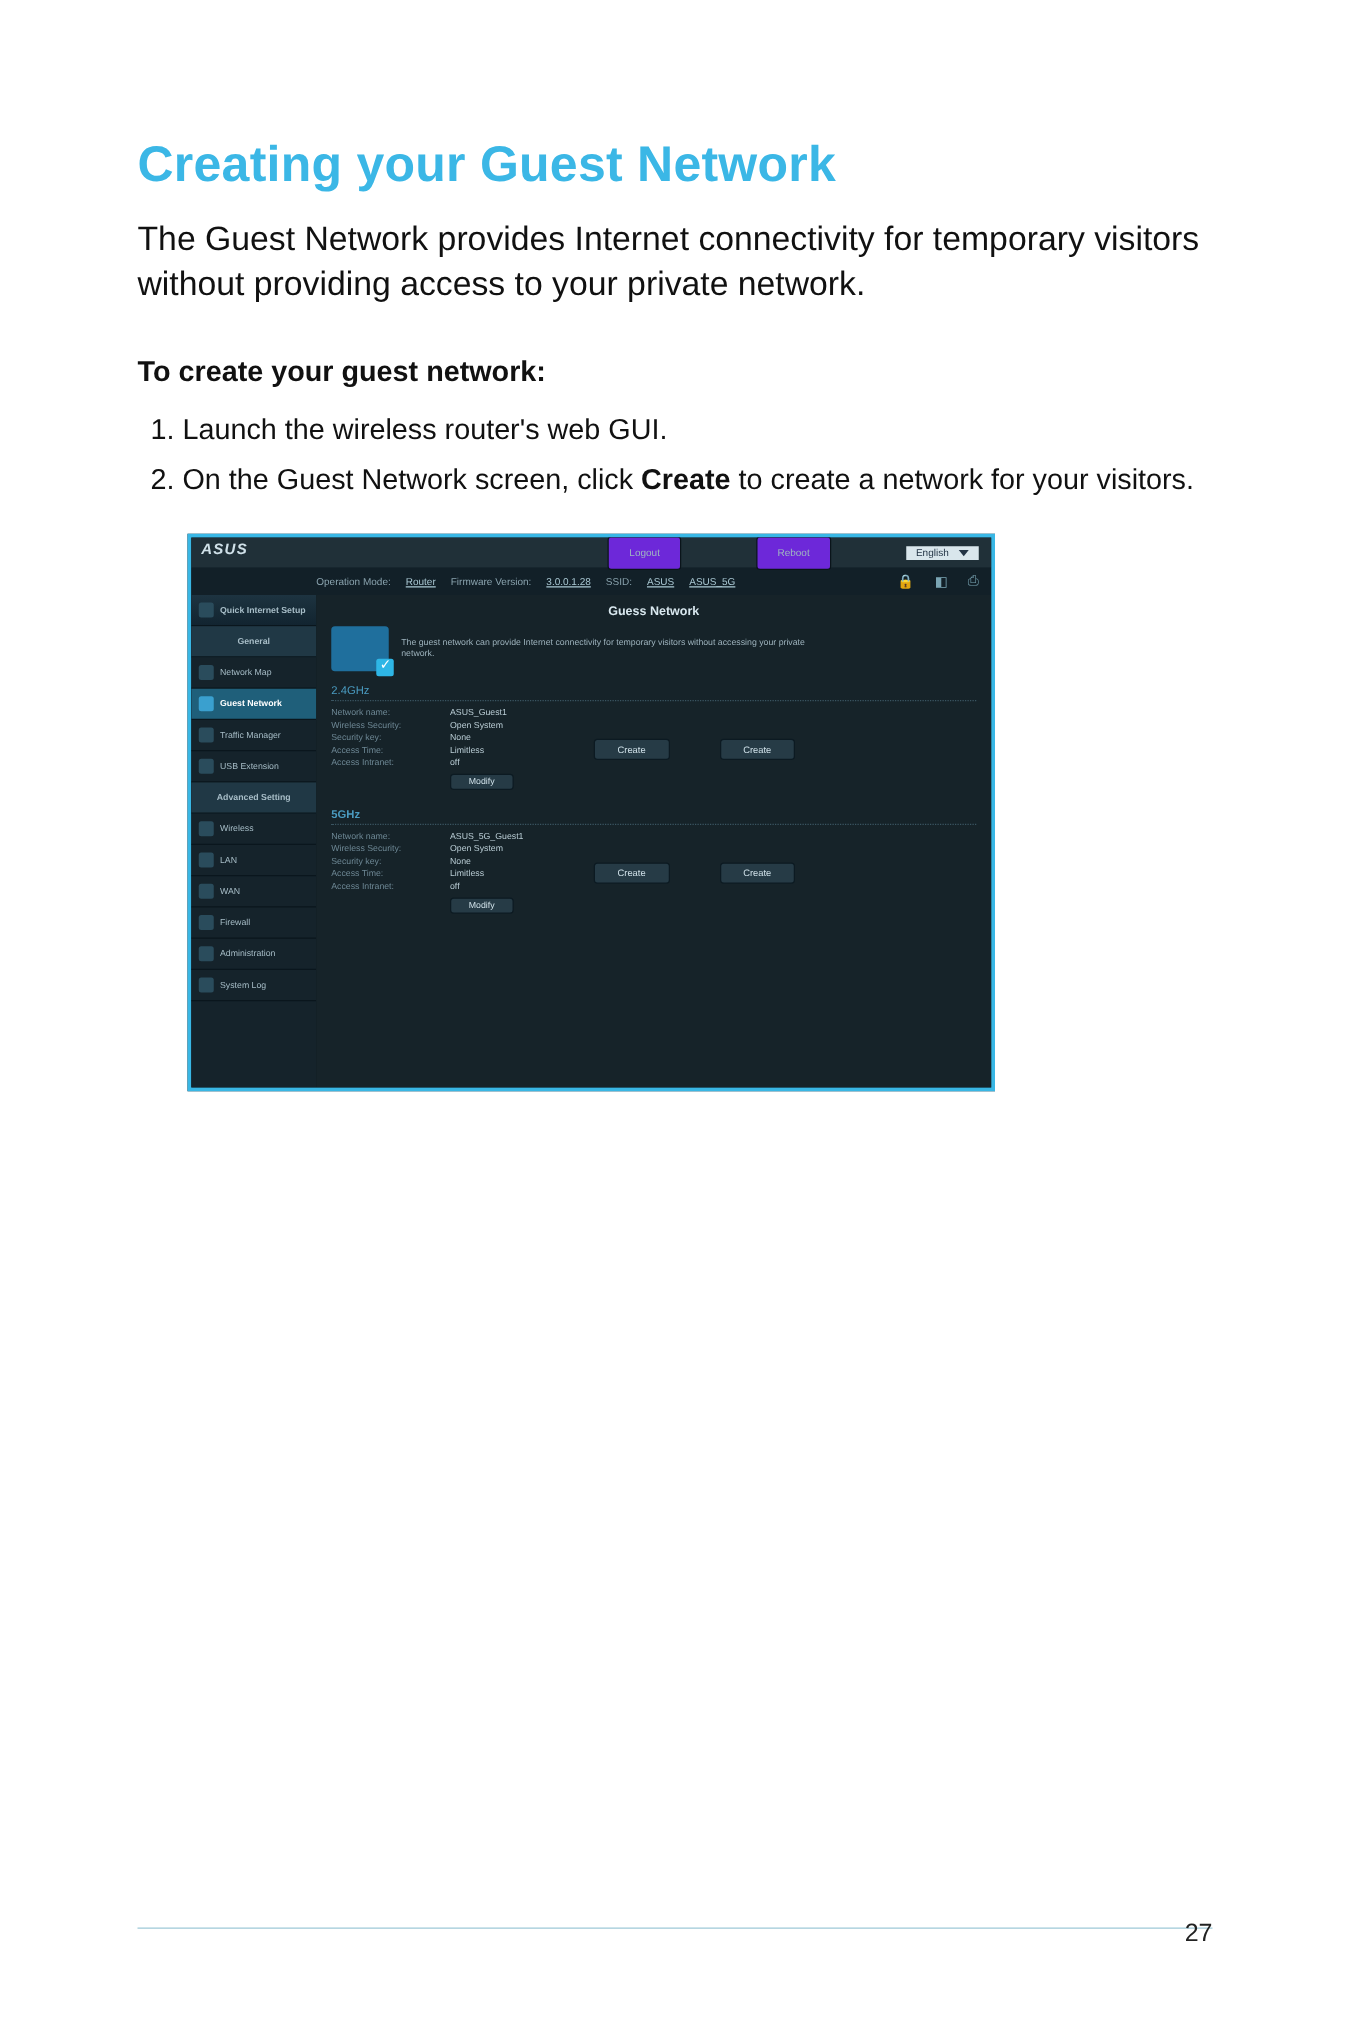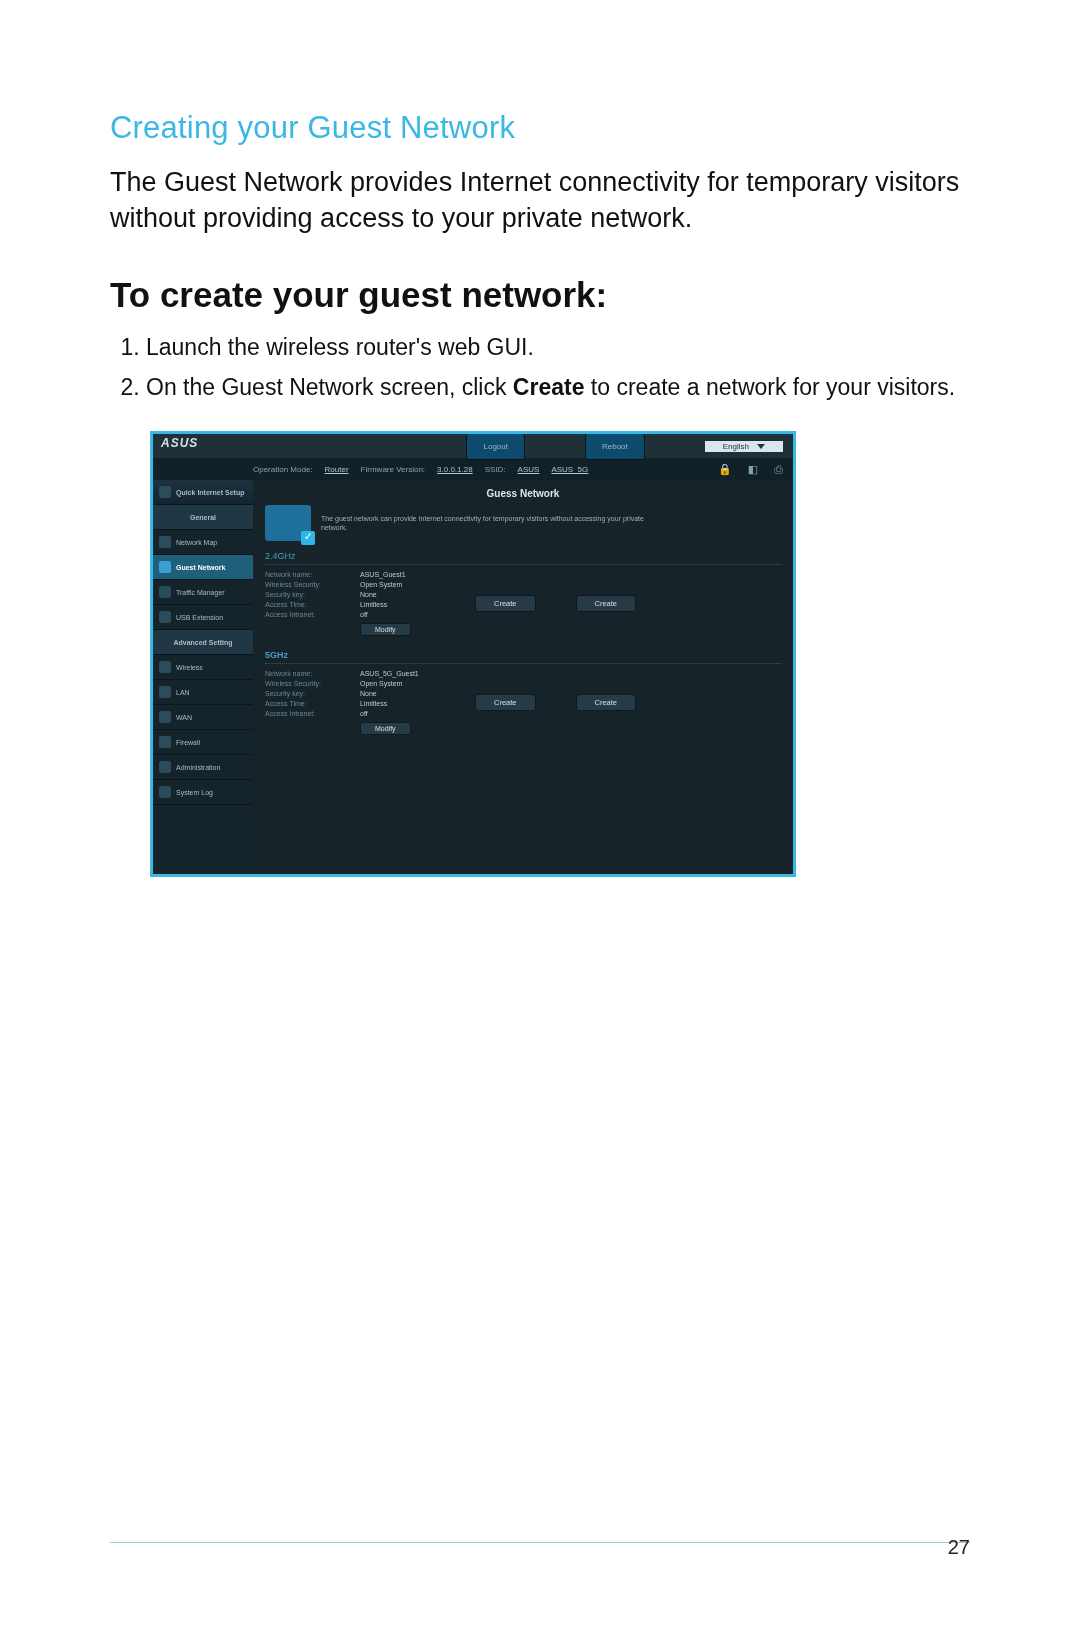--- a/index.html
+++ b/index.html
@@ -1,28 +1,28 @@
 <!DOCTYPE html>
 <html><head>
 <meta charset="utf-8">
 <style>
   html,body{margin:0;padding:0;background:#fff;font-family:"Segoe UI",Arial,Helvetica,sans-serif;color:#111;}
   .page{width:1080px;height:1627px;box-sizing:border-box;padding:110px 110px 60px 110px;position:relative;}
-  h1{color:#3bb7e6;font-size:31px;font-weight:400;margin:0 0 18px 0;letter-spacing:.2px;}
+  h1{color:#3bb7e6;font-size:40px;font-weight:700;margin:0 0 18px 0;letter-spacing:.2px;}
   .intro{font-size:27px;line-height:1.35;margin:0 0 38px 0;}
-  h2{font-size:35px;font-weight:700;margin:0 0 10px 0;}
+  h2{font-size:23px;font-weight:700;margin:0 0 10px 0;}
   ol{font-size:23px;line-height:1.4;margin:16px 0 28px 0;padding-left:36px;}
   ol li{margin-bottom:8px;}
   .bold{font-weight:700;}
   .shot{border:3px solid #39b7e5;width:640px;height:440px;margin:14px 0 0 40px;background:#0d1a21;position:relative;overflow:hidden;font-family:Arial,Helvetica,sans-serif;}
   
   .topbar{height:24px;background:#203038;display:flex;justify-content:flex-end;align-items:center;padding:0 10px;gap:60px;position:relative;}
   .brand{position:absolute;left:8px;top:2px;color:#cfe0e8;letter-spacing:1px;font-weight:700;font-size:12px;font-style:italic;}
-  .pillbtn{background:#0c4a6e;color:#9fb6c0;border-radius:3px;padding:8px 16px;font-size:8px;border:1px solid #0a141a;}
-  .langsel{background:#d9e6ec;color:#234;font-size:8px;padding:1px 18px;display:flex;align-items:center;gap:8px;}
+  .pillbtn{background:#6d28d9;color:#9fb6c0;border-radius:3px;padding:8px 16px;font-size:8px;border:1px solid #0a141a;}
+  .langsel{background:#d9e6ec;color:#234;font-size:8px;padding:1px 8px;display:flex;align-items:center;gap:8px;}
   .langsel .caret{display:inline-block;width:0;height:0;border-left:4px solid transparent;border-right:4px solid transparent;border-top:5px solid #234;}
   .infostrip{height:22px;background:#122028;color:#8aa3ae;font-size:8px;display:flex;align-items:center;padding:0 10px 0 100px;gap:12px;text-align:right;}
   .infostrip .u{text-decoration:underline;color:#a9c7d2;}
   .infostrip .iconrow{margin-left:auto;display:flex;gap:16px;font-size:11px;color:#4a7a64;}
   .body{display:flex;height:calc(100% - 46px);}
   .side{width:100px;background:#15232b;display:flex;flex-direction:column;}
   .sideblock{padding:5px 6px;font-size:7px;color:#a7bdc7;border-bottom:1px solid #0a161d;display:flex;align-items:center;gap:5px;min-height:14px;}
   .sideblock.qis{background:linear-gradient(#1d3340,#122430);font-weight:700;}
   .sideblock.header{background:#203845;text-align:center;justify-content:center;font-weight:700;}
   .sideblock.active{background:#1f5f7a;color:#fff;font-weight:700;}

